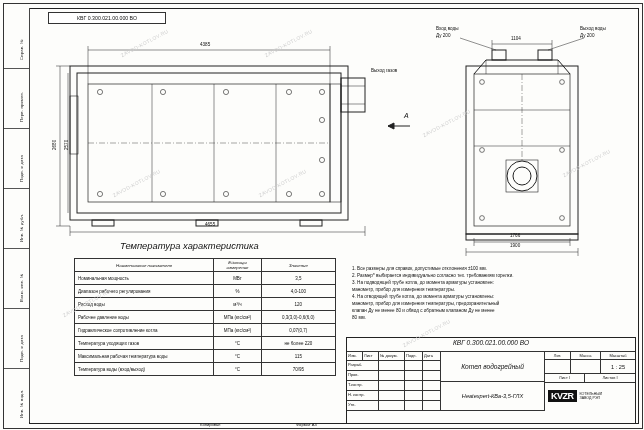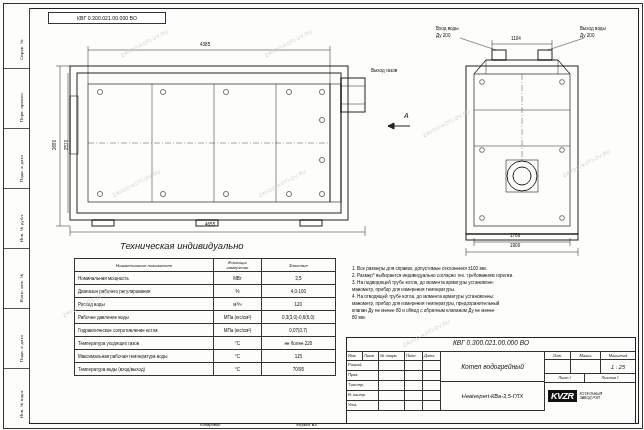--- a/index.html
+++ b/index.html
@@ -17,21 +17,21 @@
   .dim{position:absolute;font-size:4.6px;color:#111;white-space:nowrap;}
   .tech-title{position:absolute;font-size:9.4px;font-style:italic;color:#111;}
   table{border-collapse:collapse;}
   .spec{position:absolute;left:74px;top:258px;width:262px;font-size:4.5px;}
   .spec td,.spec th{border:.8px solid #333;padding:1px 3px;height:10px;vertical-align:middle;}
   .spec th{font-weight:normal;font-style:italic;text-align:center;font-size:4.4px;}
   .spec td.name{width:140px;text-align:left;}
   .spec td.unit{width:42px;text-align:center;}
   .spec td.val{width:70px;text-align:center;}
   .stamp{position:absolute;left:346px;top:337px;width:288px;height:85px;border:1.2px solid #222;}
-  .stamp .cell{position:absolute;box-sizing:border-box;border-right:.8px solid #333;border-bottom:.8px solid #333;font-size:4px;padding:1px;font-style:italic;}
+  .stamp .cell{position:absolute;box-sizing:border-box;border-right:.8px solid #333;border-bottom:.8px solid #333;font-size:4px;padding:1px;}
   .stamp .big{font-size:6.6px;font-style:italic;text-align:center;}
   .kvzr{position:absolute;right:3px;bottom:3px;width:84px;height:24px;display:flex;align-items:center;gap:3px;}
   .kvzr-logo{font-size:9px;font-weight:bold;letter-spacing:-.5px;color:#111;background:#111;color:#fff;padding:1px 3px;}
   .kvzr-txt{font-size:3.6px;line-height:1.2;color:#111;}
   .wm{position:absolute;font-size:5px;color:#cfcfcf;transform:rotate(-28deg);pointer-events:none;letter-spacing:.4px;}
   svg{position:absolute;left:0;top:0;overflow:visible;}
   .arrow-a{position:absolute;font-size:7px;font-style:italic;}
 </style>
 </head>
 <body>
@@ -175,21 +175,21 @@
   </svg>
 
   <div class="lbl" style="left:436px;top:26px;">Вход воды</div>
   <div class="lbl" style="left:436px;top:33px;">Ду 200</div>
   <div class="lbl" style="left:580px;top:26px;">Выход воды</div>
   <div class="lbl" style="left:580px;top:33px;">Ду 200</div>
   <div class="dim" style="left:511px;top:36px;">1104</div>
   <div class="dim" style="left:510px;top:233px;">1766</div>
   <div class="dim" style="left:510px;top:243px;">1900</div>
 
-  <div class="tech-title" style="left:120px;top:240px;">Техническая индивидуально</div>
+  <div class="tech-title" style="left:120px;top:240px;">Температура характеристика</div>
   <table class="spec">
     <thead>
       <tr>
         <th>Наименование показателя</th>
         <th>Единицы измерения</th>
         <th>Значение</th>
       </tr>
     </thead>
     <tbody>
       <tr>

